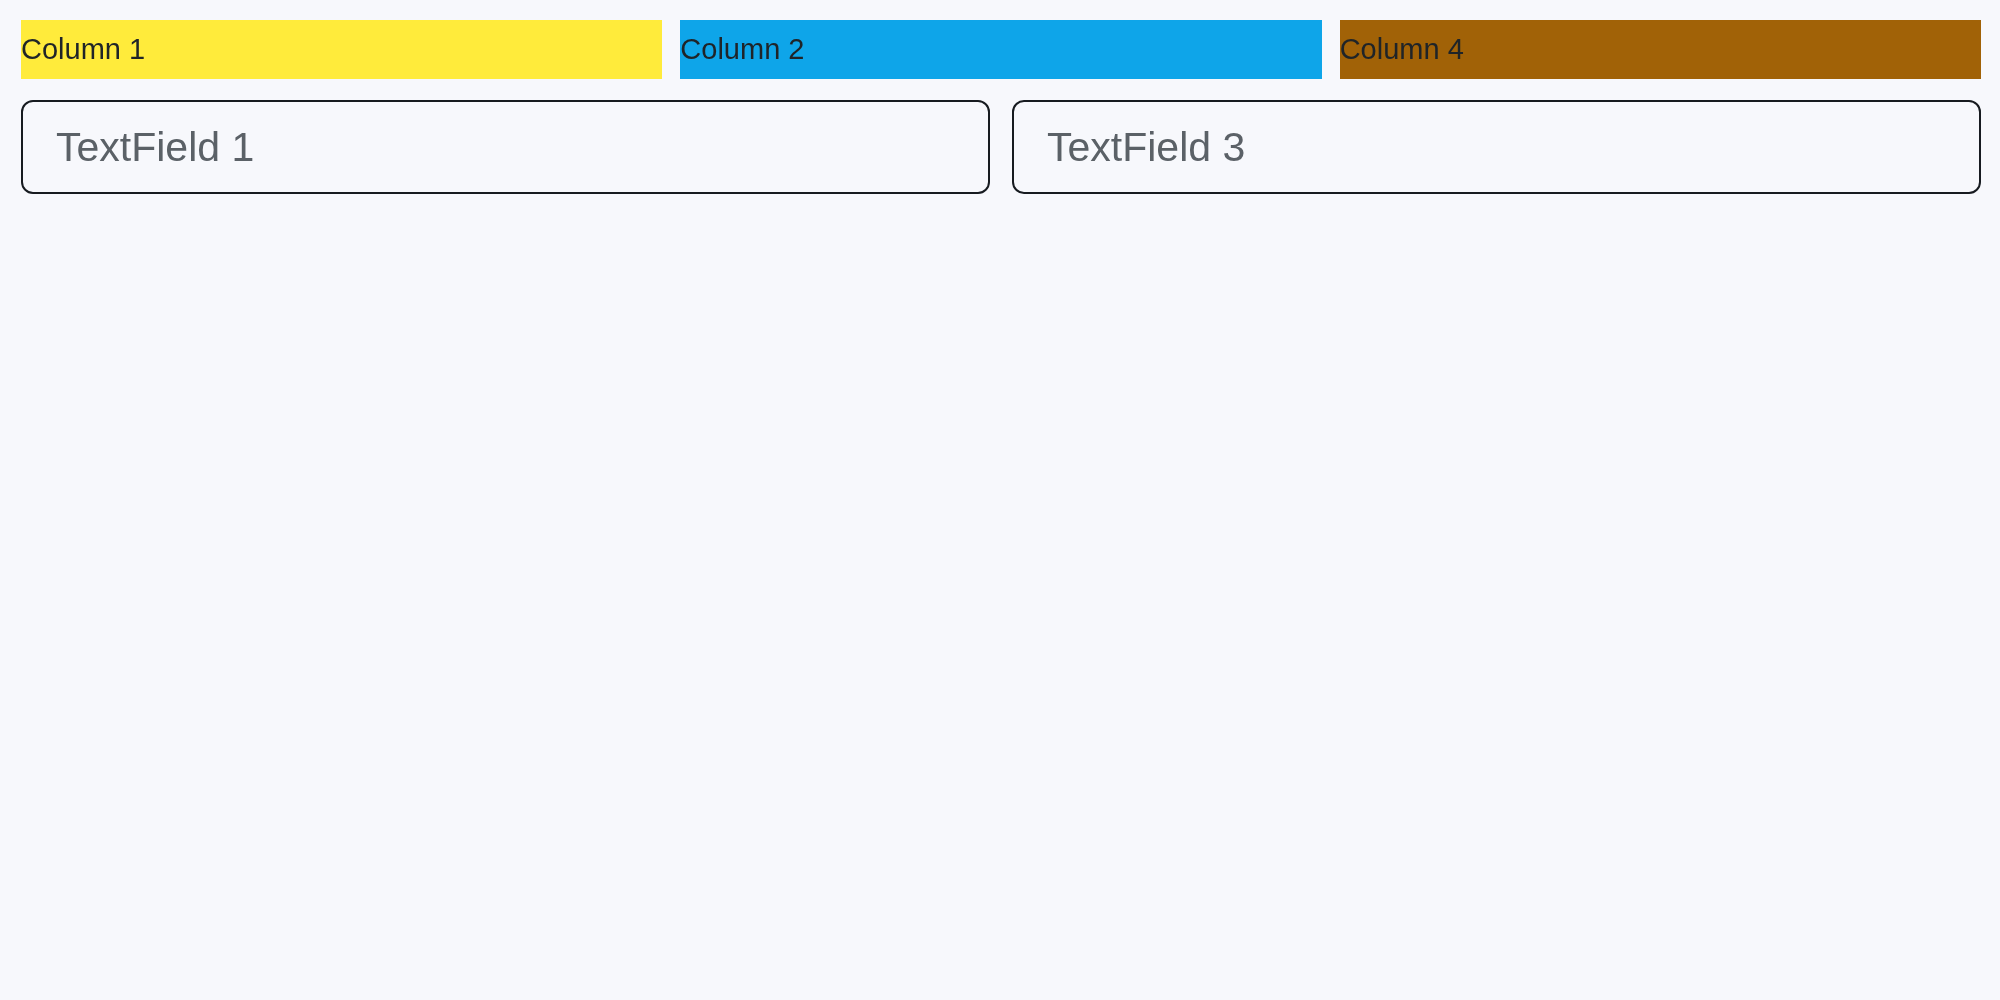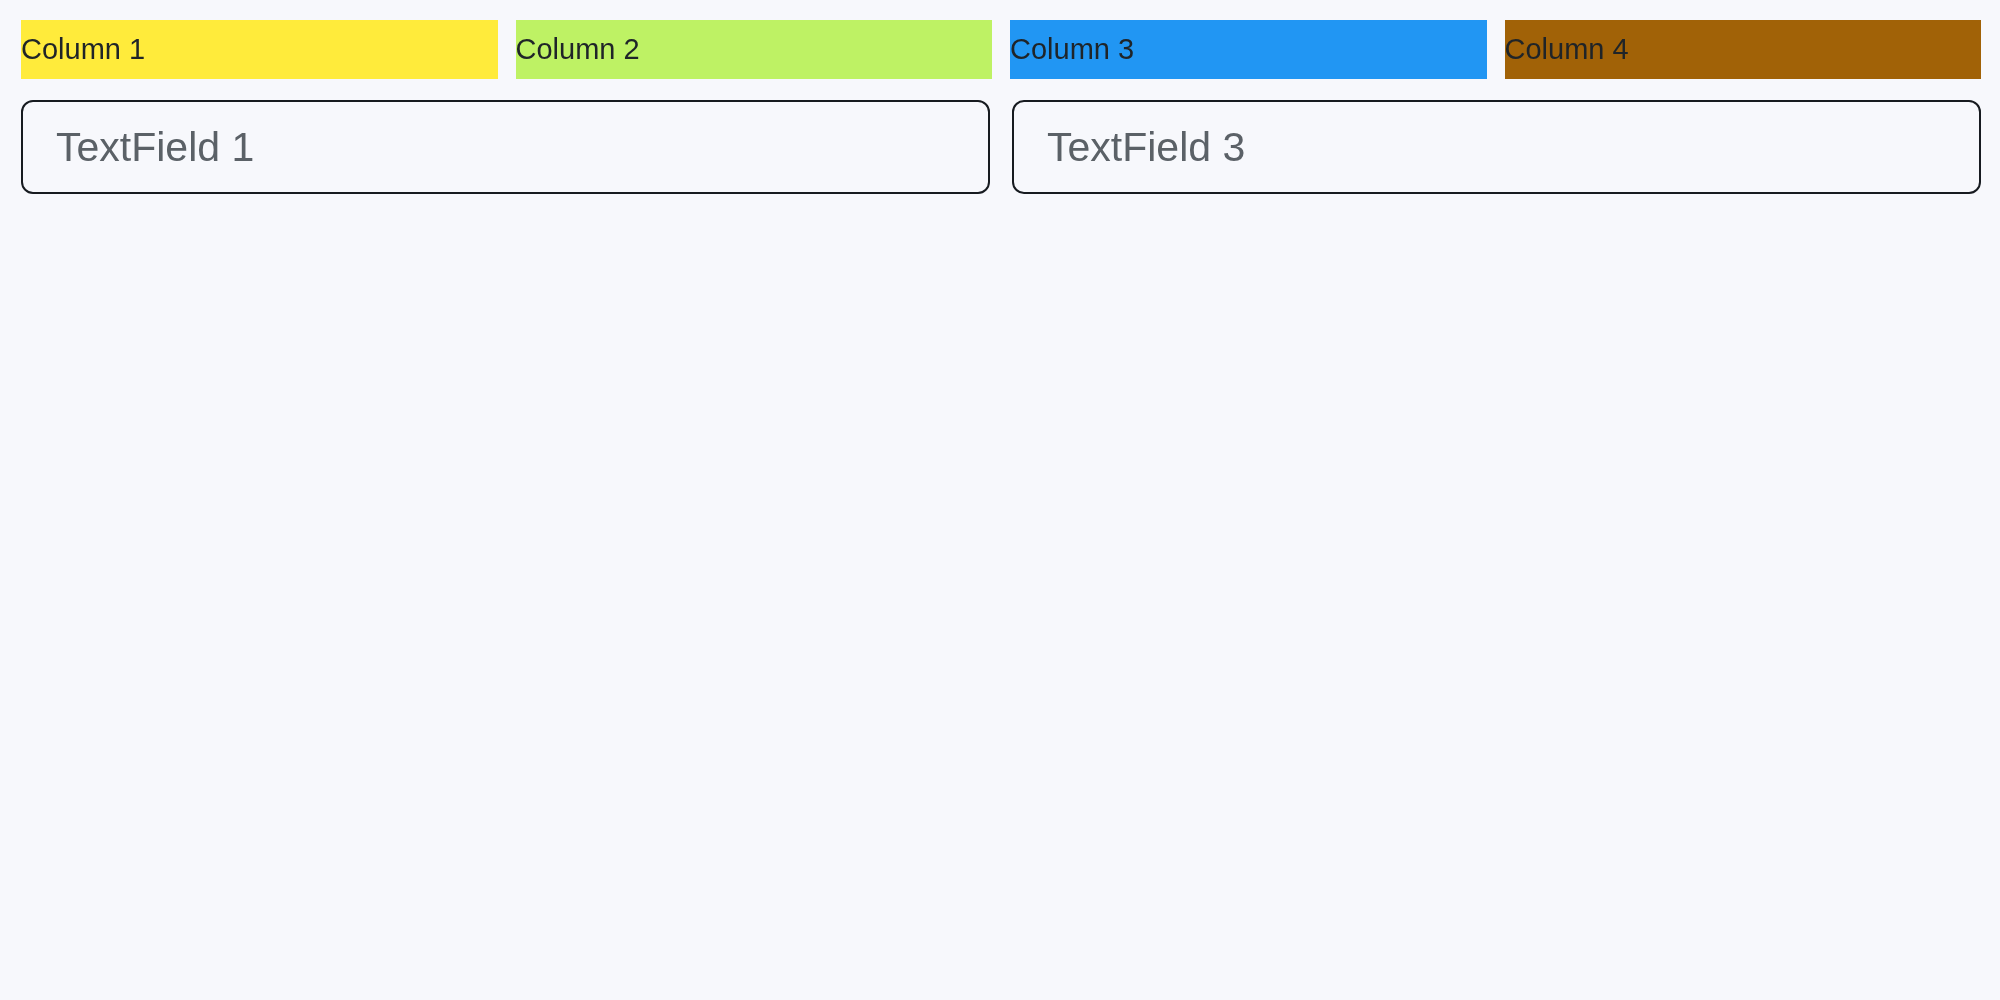--- a/index.html
+++ b/index.html
@@ -65,25 +65,22 @@
 </style>
 </head>
 <body>
 
 <div class="page" style="background-color: rgb(247, 248, 252);">
 
   <div class="columns-row">
     <div class="column" style="background-color: rgb(255, 235, 59);">
       <span>Column 1</span>
     </div>
-    <div class="column" style="background-color: #bef264;">
+    <div class="column" style="background-color: #0ea5e9;">
       <span>Column 2</span>
-    </div>
-    <div class="column" style="background-color: rgb(33, 150, 243);">
-      <span>Column 3</span>
     </div>
     <div class="column" style="background-color: #a16207;">
       <span>Column 4</span>
     </div>
   </div>
 
   <div class="fields-row">
     <input type="text" class="textfield" placeholder="TextField 1" style="">
     <input type="text" class="textfield" placeholder="TextField 3" style="">
   </div>

